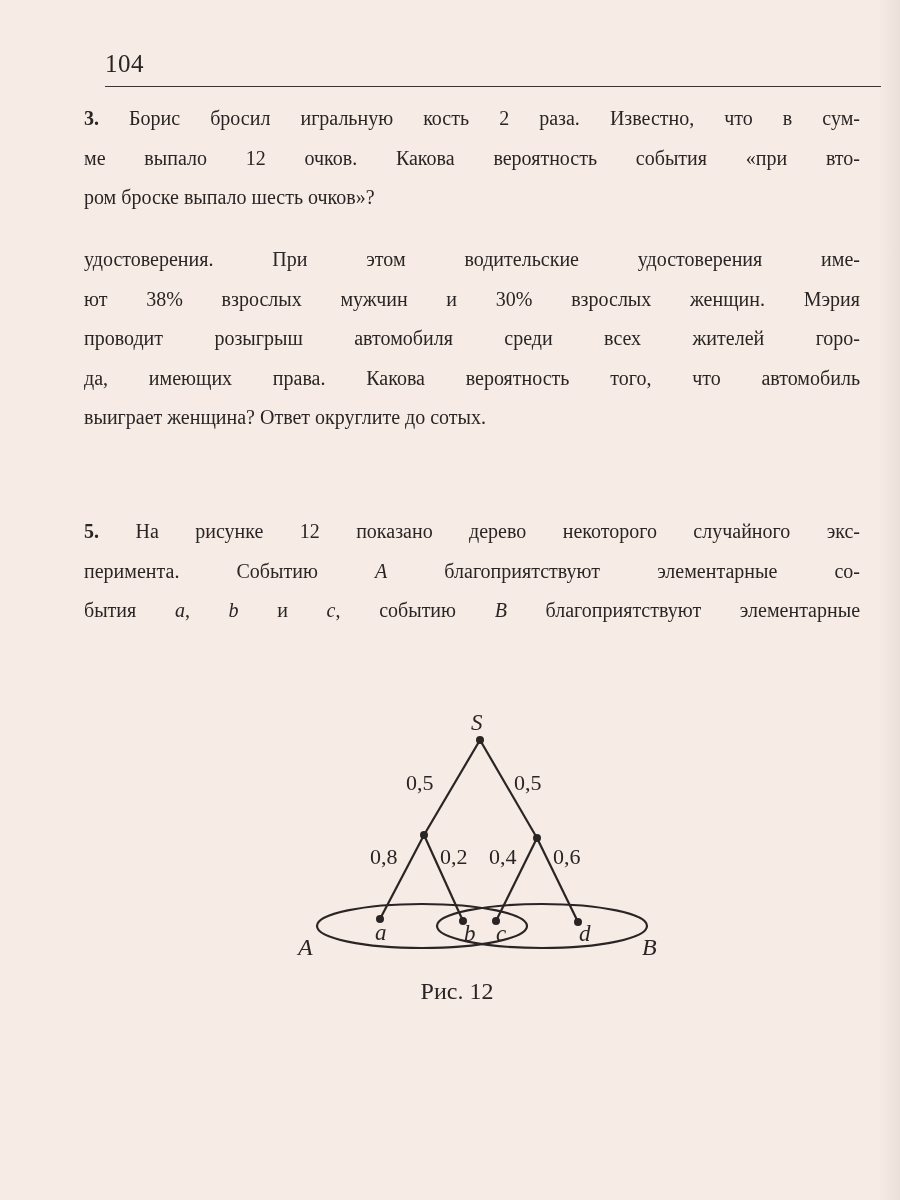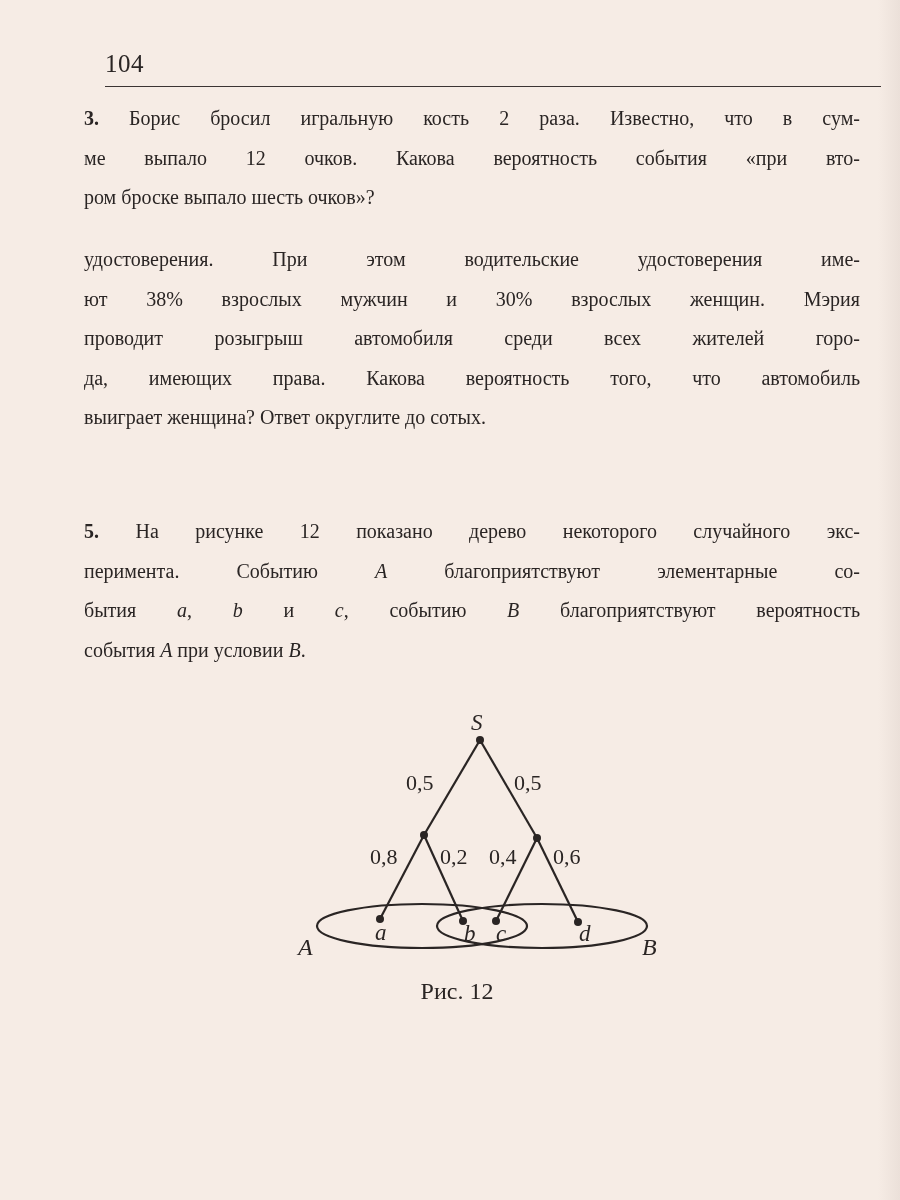--- a/index.html
+++ b/index.html
@@ -116,22 +116,21 @@
   <span class="line">удостоверения. При этом водительские удостоверения име-</span>
   <span class="line">ют 38% взрослых мужчин и 30% взрослых женщин. Мэрия</span>
   <span class="line">проводит розыгрыш автомобиля среди всех жителей горо-</span>
   <span class="line">да, имеющих права. Какова вероятность того, что автомобиль</span>
   <span class="line last">выиграет женщина? Ответ округлите до сотых.</span>
 </div>
 
 <div class="problem" id="p5">
   <span class="line"><span class="num">5.</span> <span>На рисунке 12 показано дерево некоторого случайного экс-</span></span>
   <span class="line"><span>перимента. Событию </span><span class="it">A</span><span> благоприятствуют элементарные со-</span></span>
-  <span class="line"><span>бытия </span><span class="it">a</span><span>, </span><span class="it">b</span><span> и </span><span class="it">c</span><span>, событию </span><span class="it">B</span><span> благоприятствуют вероятность</span></span>
-  <span class="line last"><span>события </span><span class="it">A</span><span> при условии </span><span class="it">B</span><span>.</span></span>
+  <span class="line"><span>бытия </span><span class="it">a</span><span>, </span><span class="it">b</span><span> и </span><span class="it">c</span><span>, событию </span><span class="it">B</span><span> благоприятствуют элементарные</span></span>
 </div>
 
 <div class="figure">
   <svg viewBox="0 0 380 280">
     <g stroke="#2a2524" stroke-width="2.2" fill="none">
 
       <ellipse cx="132" cy="226" rx="105" ry="22"></ellipse>
       <ellipse cx="252" cy="226" rx="105" ry="22"></ellipse>
 
       <line x1="190" y1="40" x2="134" y2="135"></line>

